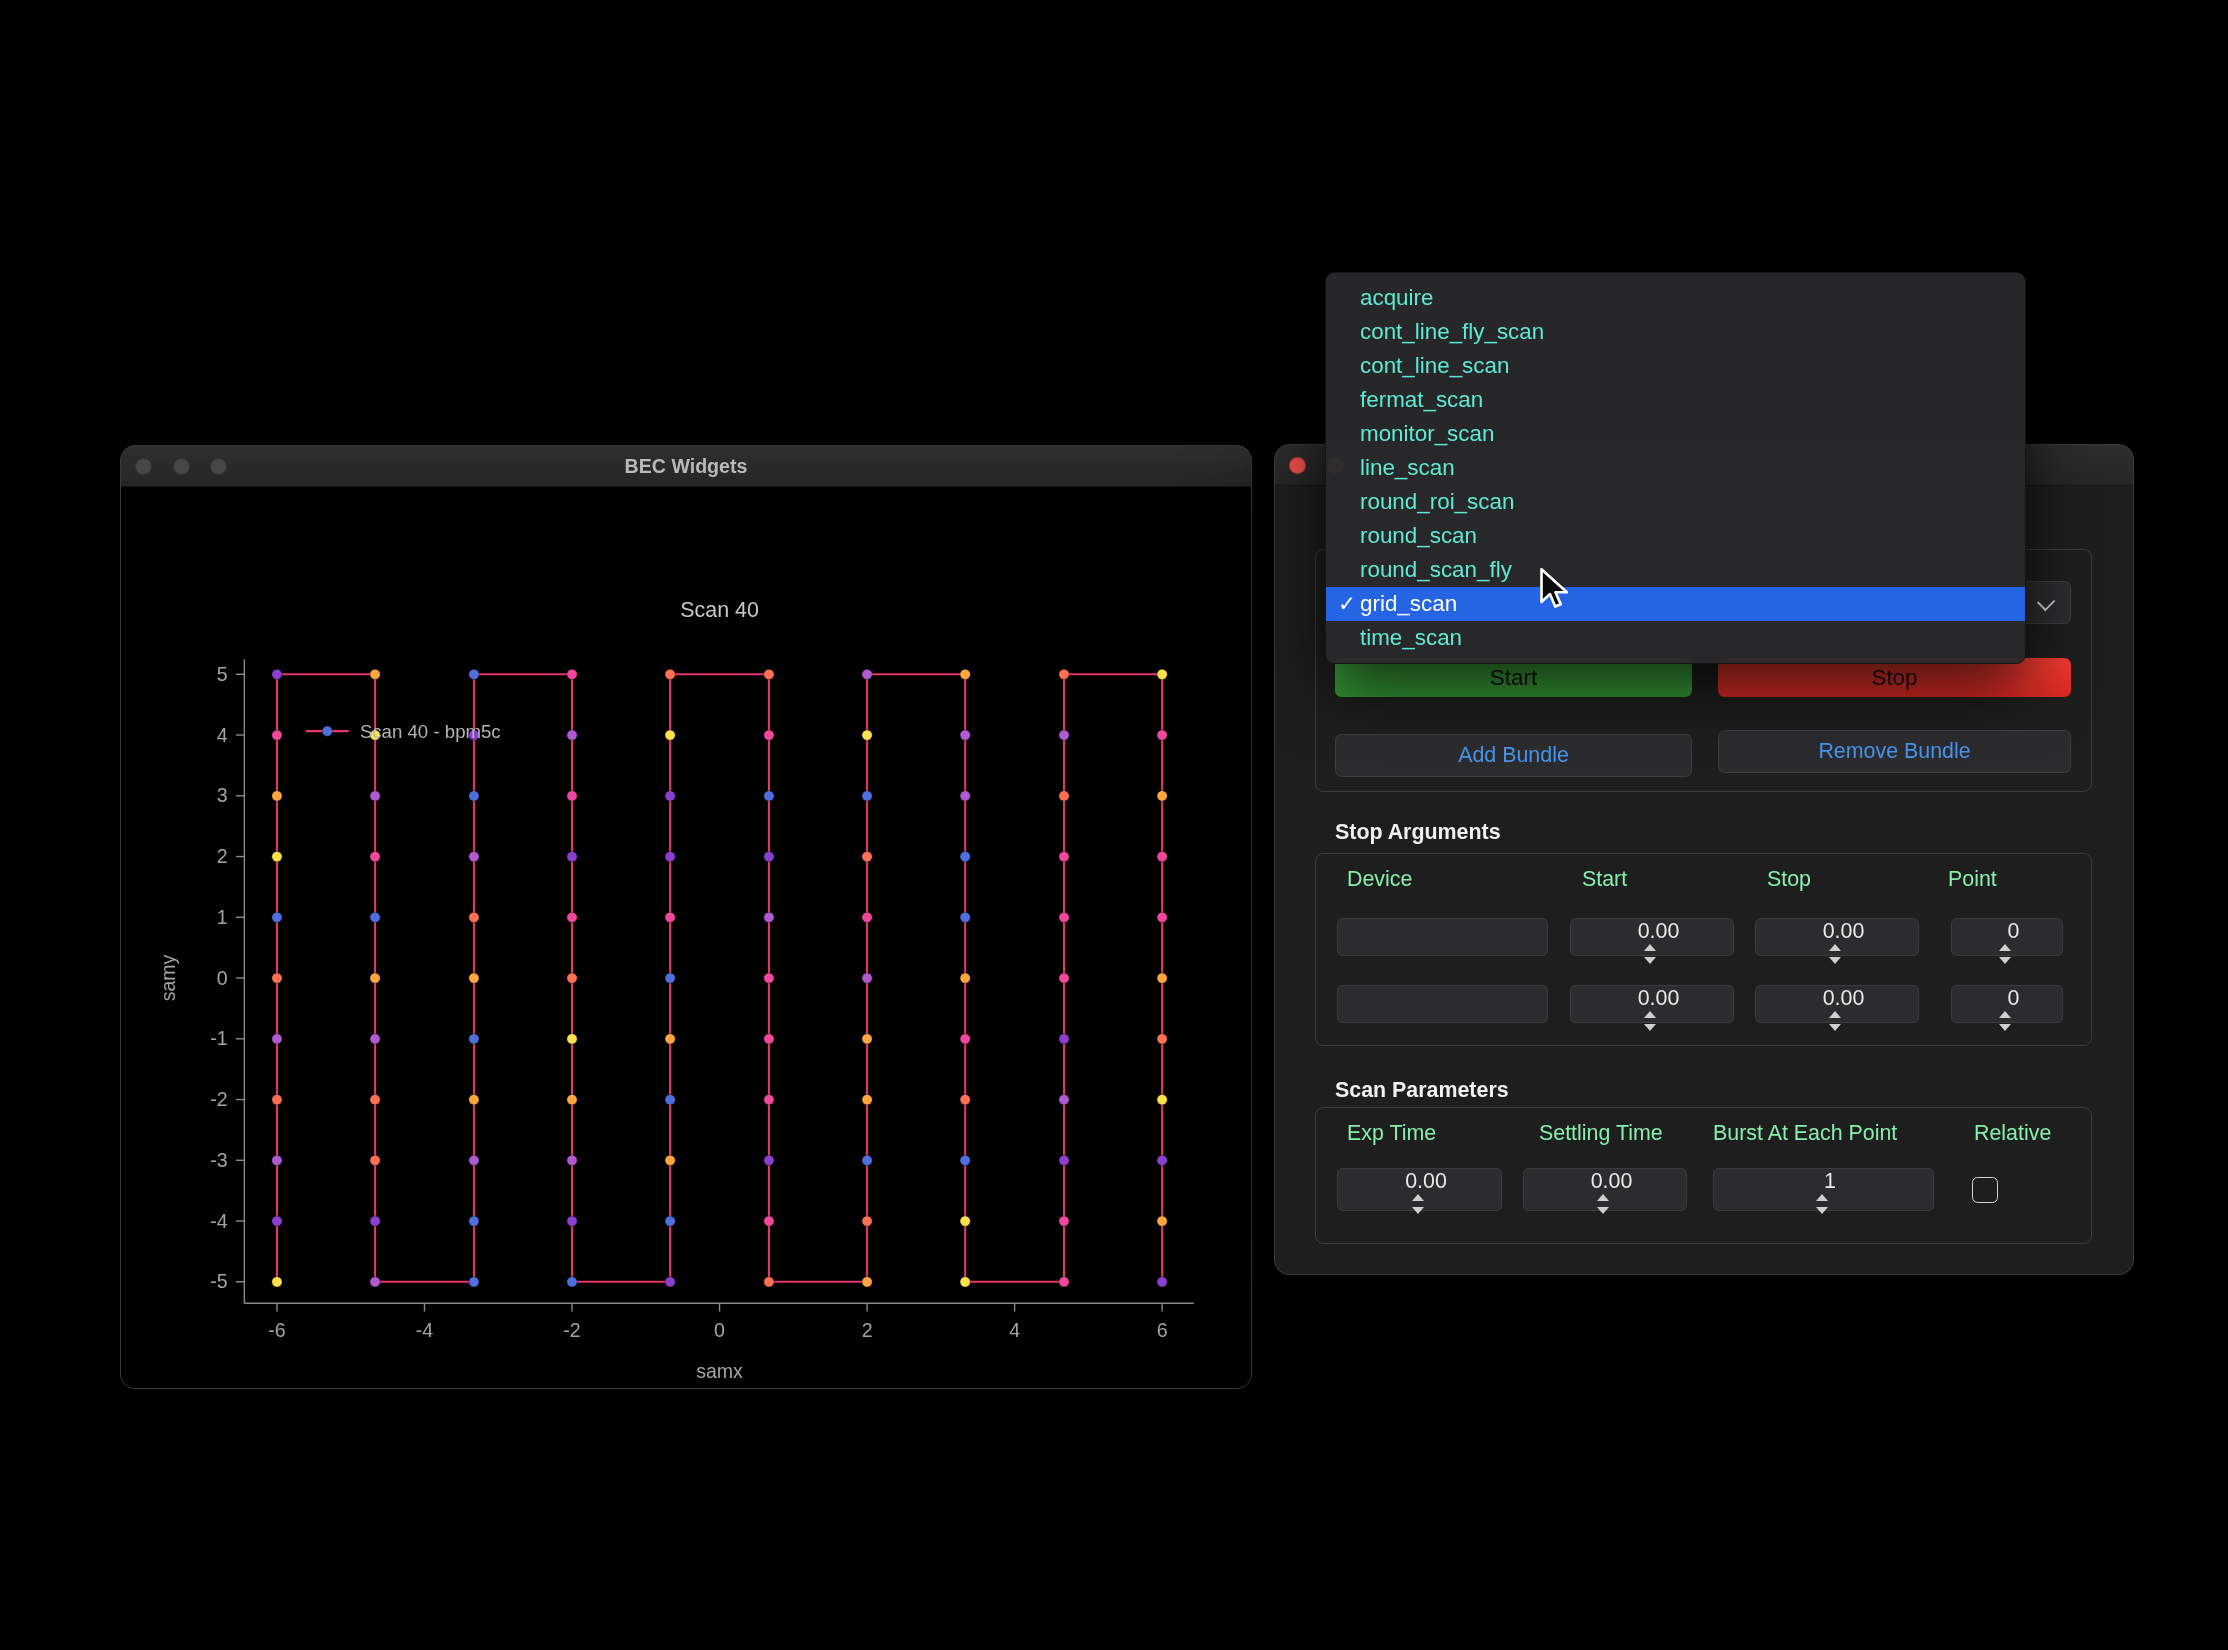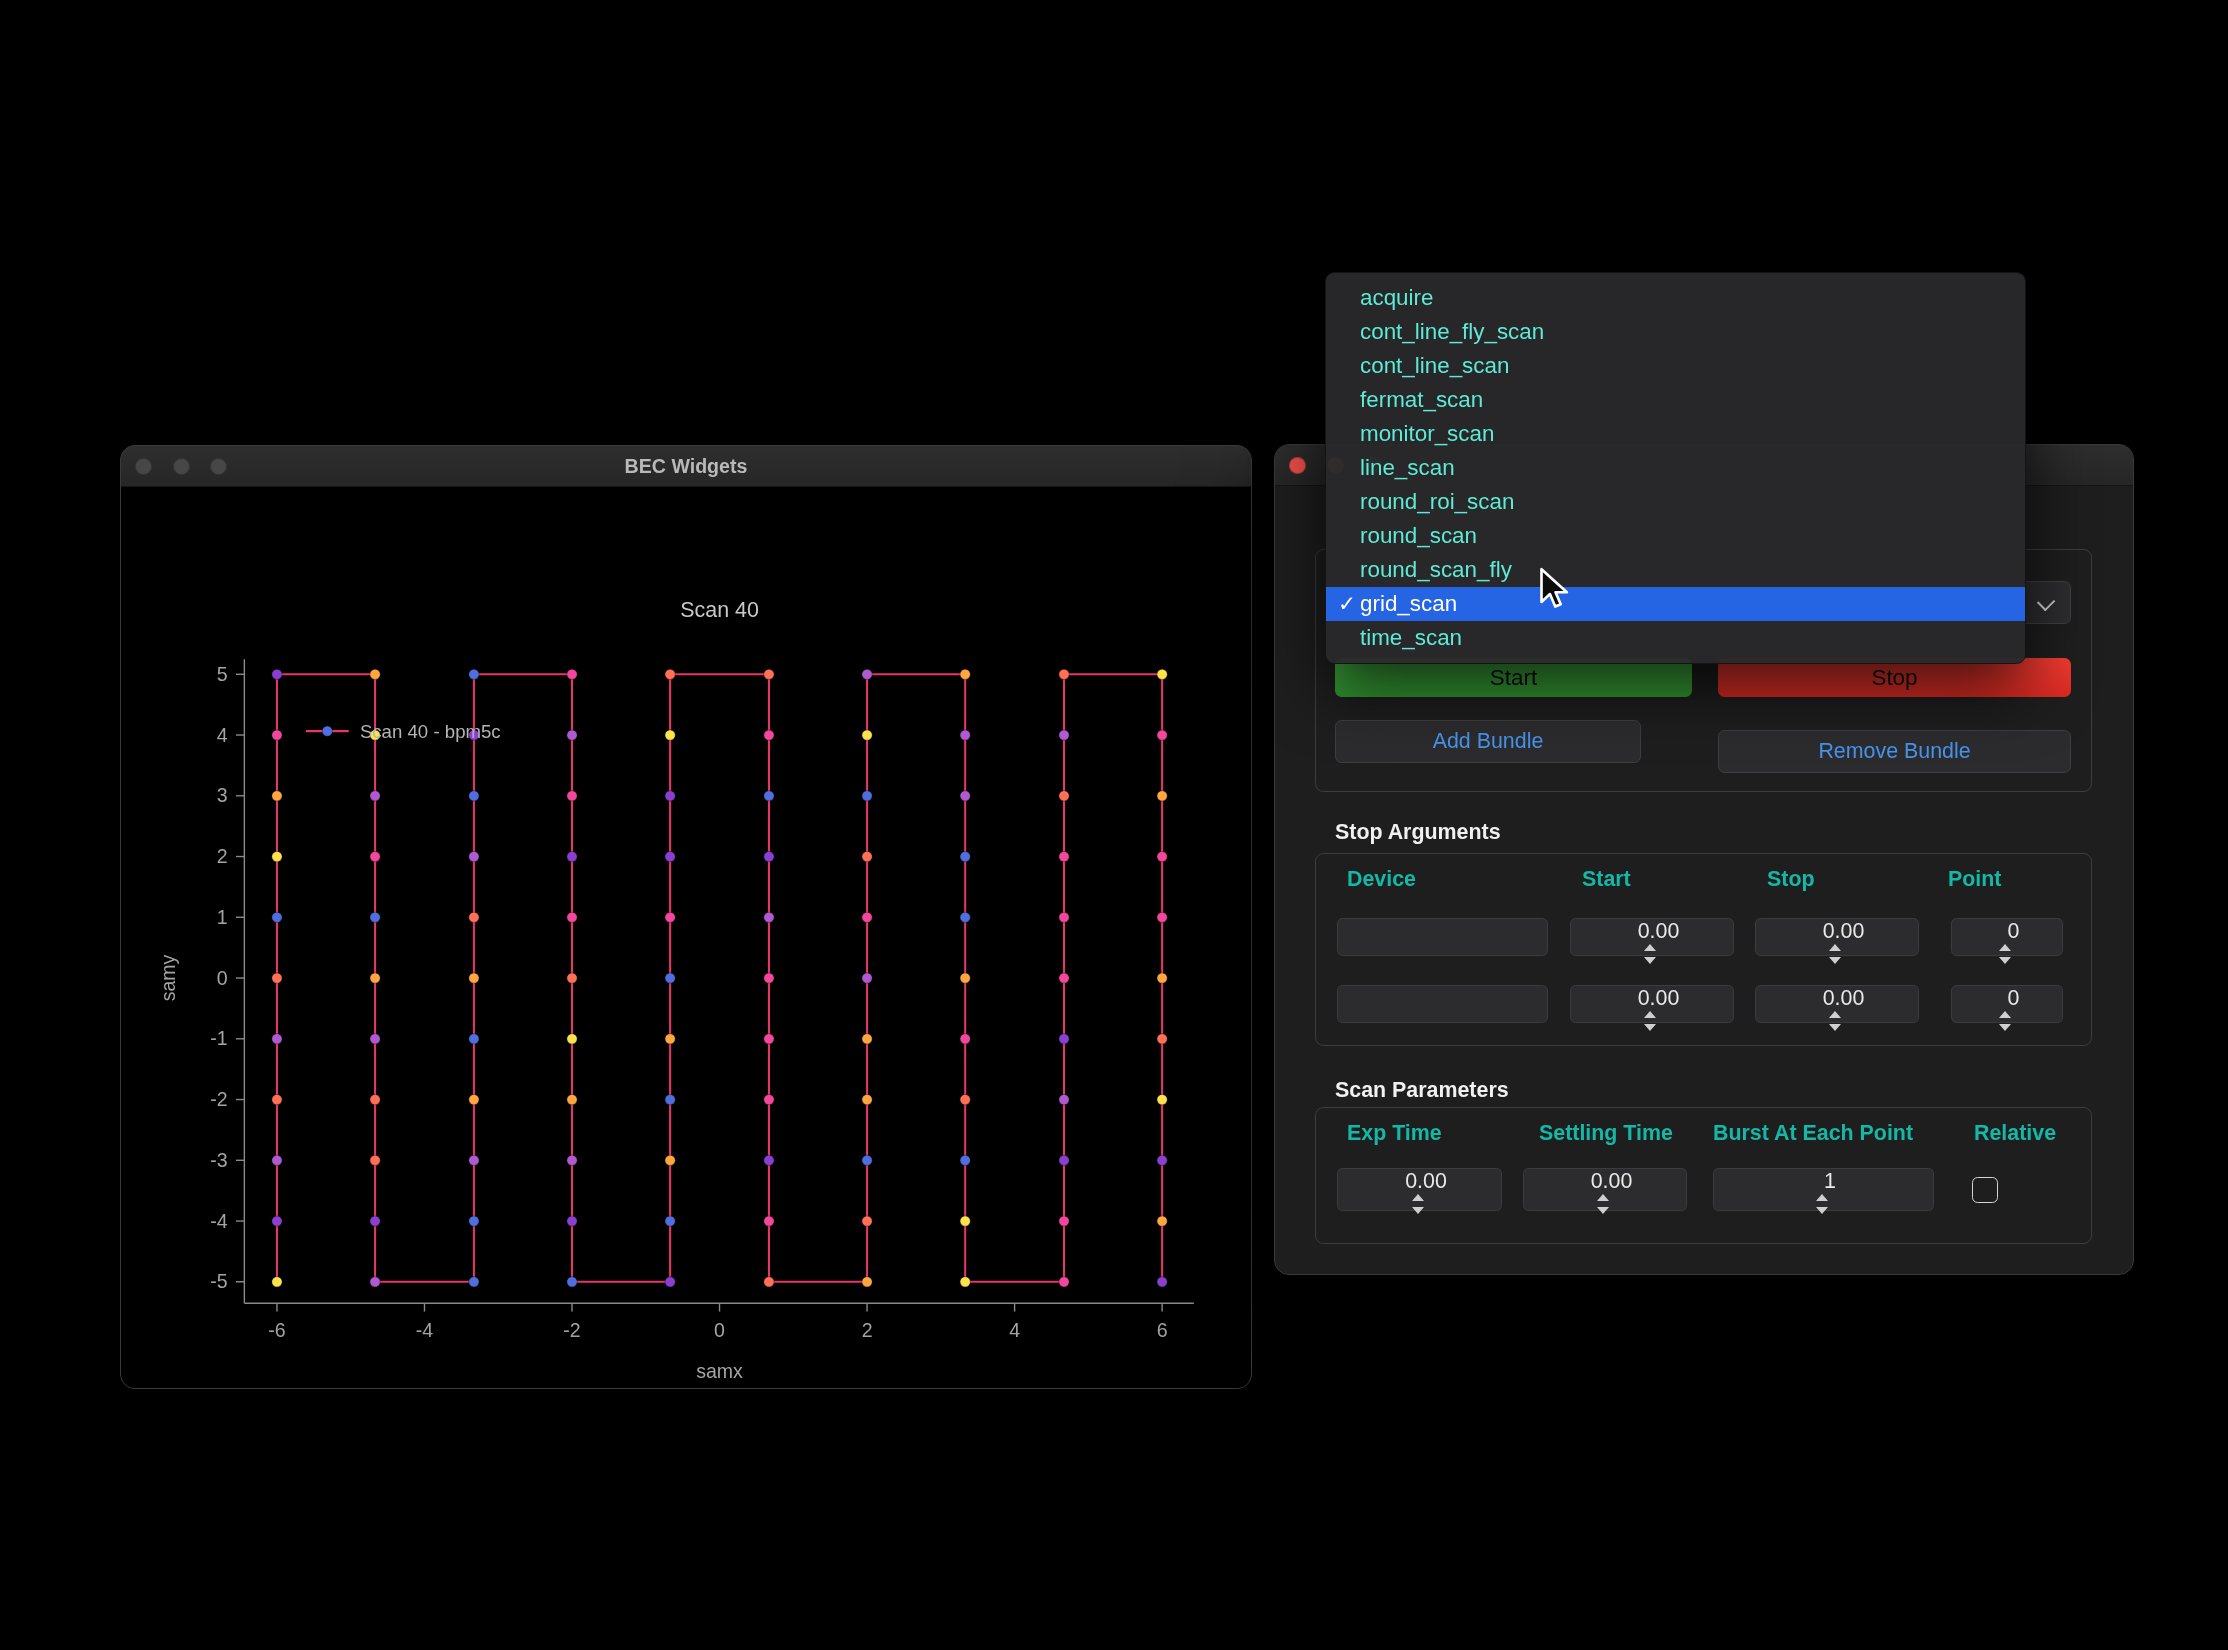--- a/index.html
+++ b/index.html
@@ -24,21 +24,21 @@
 
   
   .left-window { left:120px; top:445px; width:1132px; height:944px; background:#14532d; }
   .plot-wrap { position:absolute; top:41px; left:0; right:0; bottom:0; background:#000; }
 
   
   .right-window { left:1274px; top:444px; width:860px; height:831px; background:#1e1e1f; }
   .content { position:absolute; top:41px; left:0; right:0; bottom:0; }
   .groupbox { position:absolute; border:0.9px solid #3e3e41; border-radius:8.4px; }
   .glabel { position:absolute; font-size:21.4px; font-weight:700; color:#f1f1f1; }
-  .hdr { position:absolute; font-size:21.4px; color:#14b8a6;font-weight:bold; }
+  .hdr { position:absolute; font-size:21.4px; color:#86efac; }
 
   .combo { position:absolute; background:#2d2d2f; border:0.9px solid #404043; border-radius:6.5px;
     display:flex; align-items:center; font-size:21.4px; color:#ededed; padding-left:15px; }
   .combo .chev { position:absolute; right:17px; top:13px; width:14px; height:14px;
     border-left:2.8px solid #d7d7d7; border-bottom:2.8px solid #d7d7d7; transform:rotate(-45deg) scale(1,.85); }
 
   .btn { position:absolute; display:flex; align-items:center; justify-content:center;
     border-radius:6.5px; font-size:22.4px; }
   .btn-start { background:linear-gradient(#41ae3f,#339a32); color:#0c0c0c; }
   .btn-stop  { background:linear-gradient(#f23b31,#dc2a22); color:#111; }
@@ -255,21 +255,21 @@
       <span>grid_scan</span>
       <span class="chev"></span>
     </div>
 
     <div class="btn btn-start" style="left:60px; top:172px; width:357px; height:39px;">
       <span>Start</span>
     </div>
     <div class="btn btn-stop" style="left:443px; top:172px; width:353px; height:39px;">
       <span>Stop</span>
     </div>
-    <div class="btn btn-dark" style="left:60px; top:234px; width:306px; height:43px;">
+    <div class="btn btn-dark" style="left:60px; top:248px; width:357px; height:43px;">
       <span>Add Bundle</span>
     </div>
     <div class="btn btn-dark" style="left:443px; top:244px; width:353px; height:43px;">
       <span>Remove Bundle</span>
     </div>
 
     <div class="glabel" style="left:60px; top:334px;">Stop Arguments</div>
     <div class="groupbox" style="left:40px; top:367px; width:777px; height:193px;"></div>
 
     <div class="hdr" style="left:72px;  top:381px;">Device</div>

